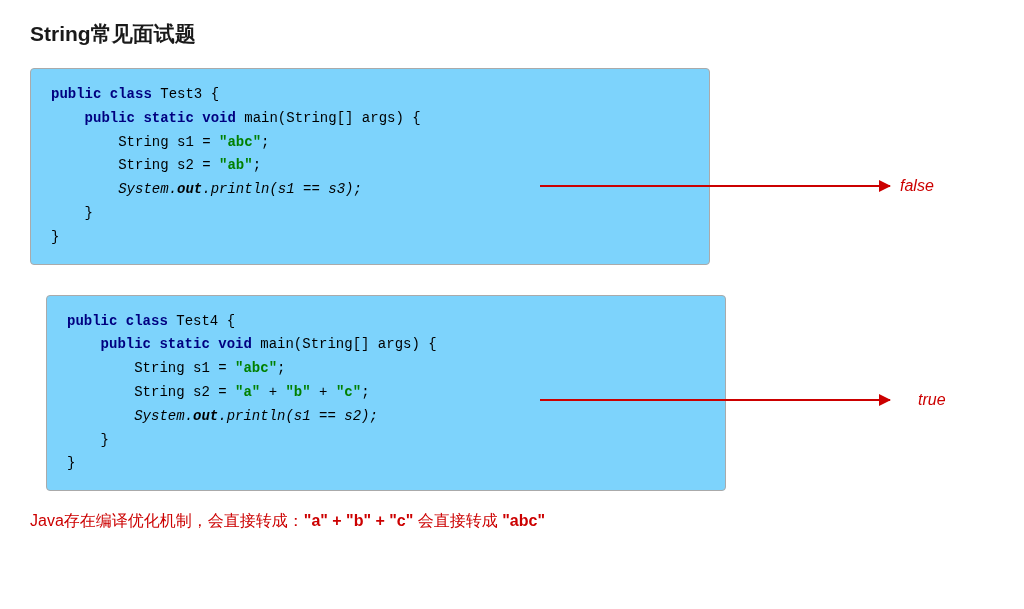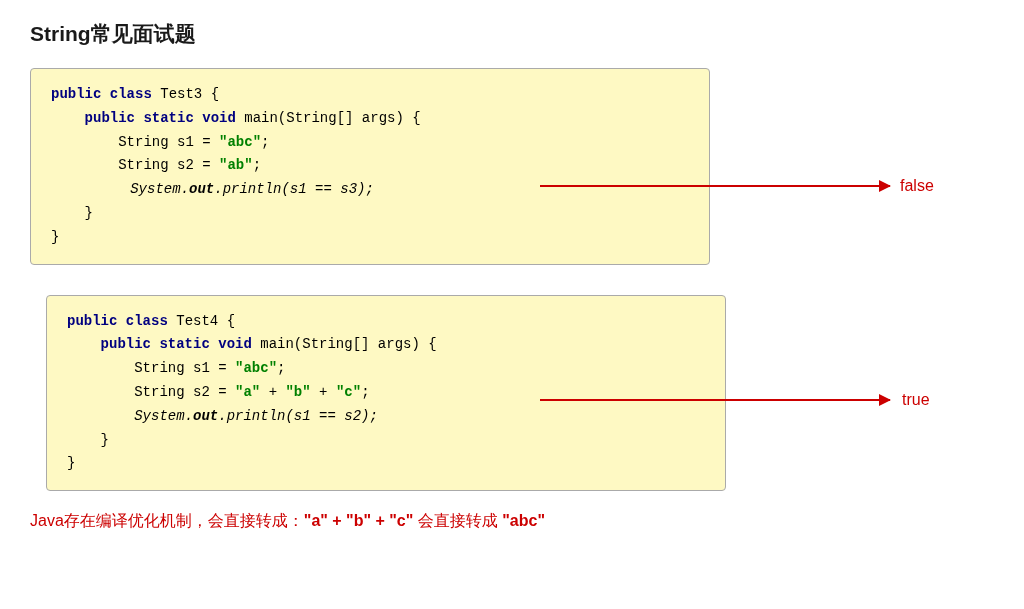--- a/index.html
+++ b/index.html
@@ -18,21 +18,21 @@
       color: #1a1a1a;
       margin-bottom: 20px;
     }
 
     .code-section {
       position: relative;
       margin-bottom: 20px;
     }
 
     .code-box {
-      background: #fef9c3;
+      background: #7dd3fc;
       border: 1.5px solid #aaaaaa;
       border-radius: 4px;
       padding: 14px 20px;
       width: 680px;
       font-family: 'Courier New', Consolas, monospace;
       font-size: 14px;
       line-height: 1.7;
     }
 
     .code-line {
@@ -70,32 +70,32 @@
 
     <div class="code-line"><span class="kw">public class</span> Test3 {</div>
 
     <div class="code-line">    <span class="kw">public static void</span> main(String[] args) {</div>
 
     <div class="code-line">        String s1 = <span class="str">"abc"</span>;</div>
 
     <div class="code-line">        String s2 = <span class="str">"ab"</span>;</div>
 
 
-    <div class="code-line" style="position:relative;">        <span style="font-style:italic;margin-left:12px;">System.<span style="font-style:italic;font-weight:bold;">out</span>.println(s1 == s3);</span></div>
+    <div class="code-line" style="position:relative;">        <span style="font-style:italic;">System.<span style="font-style:italic;font-weight:bold;">out</span>.println(s1 == s3);</span></div>
 
     <div class="code-line">    }</div>
 
     <div class="code-line">}</div>
   </div>
 
   <div style="position:absolute; top: 109px; left: 510px; display:flex; align-items:center;">
     <div style="width: 350px; height: 2px; background: #cc0000; position:relative;">
       <div style="position:absolute; right:-1px; top:-5px; width:0; height:0; border-left: 12px solid #cc0000; border-top: 6px solid transparent; border-bottom: 6px solid transparent;"></div>
     </div>
-    <span style="color:#cc0000; font-size:16px; margin-left:10px; ">false</span>
+    <span style="color:#cc0000; font-size:16px; margin-left:10px; font-style:italic;">false</span>
   </div>
 </div>
 
 <div class="code-section" style="margin-bottom: 20px; padding-left: 16px;">
   <div class="code-box">
 
     <div class="code-line"><span class="kw">public class</span> Test4 {</div>
 
     <div class="code-line">    <span class="kw">public static void</span> main(String[] args) {</div>
 
@@ -107,19 +107,19 @@
 
     <div class="code-line">    }</div>
 
     <div class="code-line">}</div>
   </div>
 
   <div style="position:absolute; top: 96px; left: 510px; display:flex; align-items:center;">
     <div style="width: 350px; height: 2px; background: #cc0000; position:relative;">
       <div style="position:absolute; right:-1px; top:-5px; width:0; height:0; border-left: 12px solid #cc0000; border-top: 6px solid transparent; border-bottom: 6px solid transparent;"></div>
     </div>
-    <span style="color:#cc0000; font-size:16px; margin-left:12px; ">true</span>
+    <span style="color:#cc0000; font-size:16px; margin-left:28px; font-style:italic;">true</span>
   </div>
 </div>
 
 <div class="footer-note">
   <span>Java存在编译优化机制，会直接转成：</span><span class="emphasis">"a" + "b" + "c"</span><span> 会直接转成 </span><span class="emphasis">"abc"</span>
 </div>
 
 </body></html>

